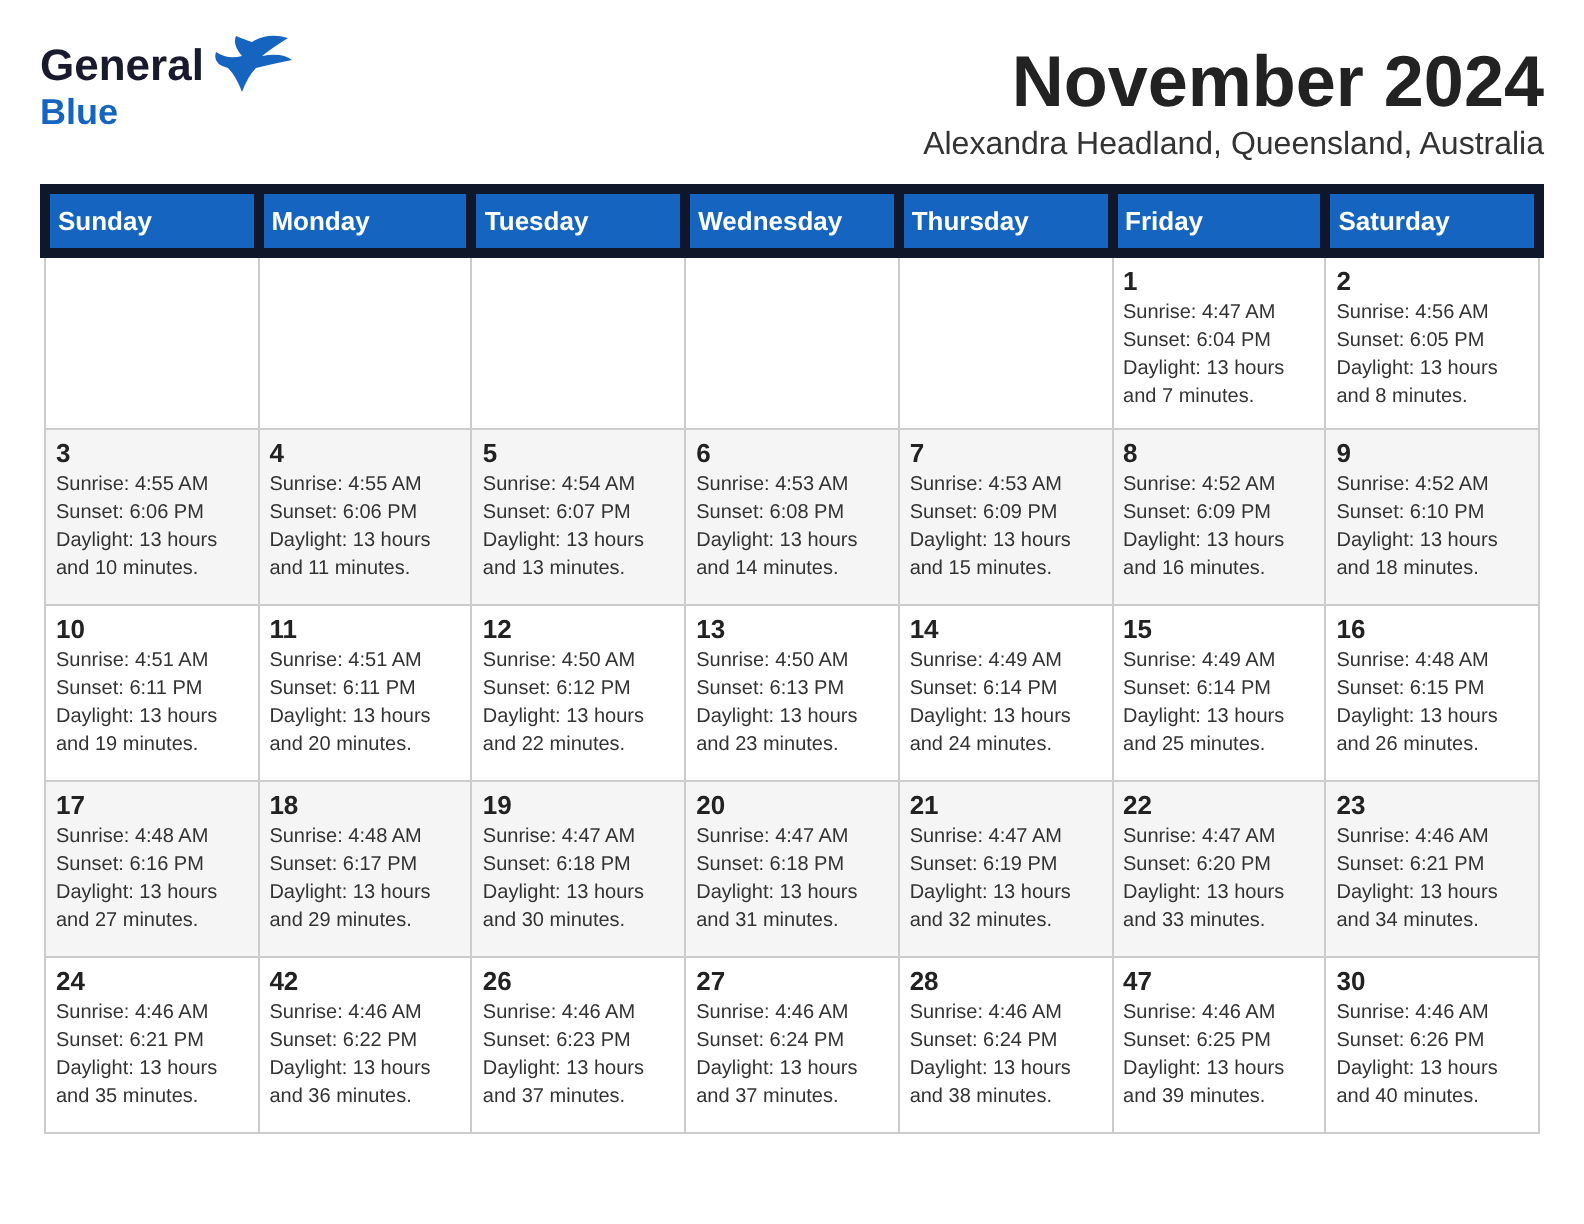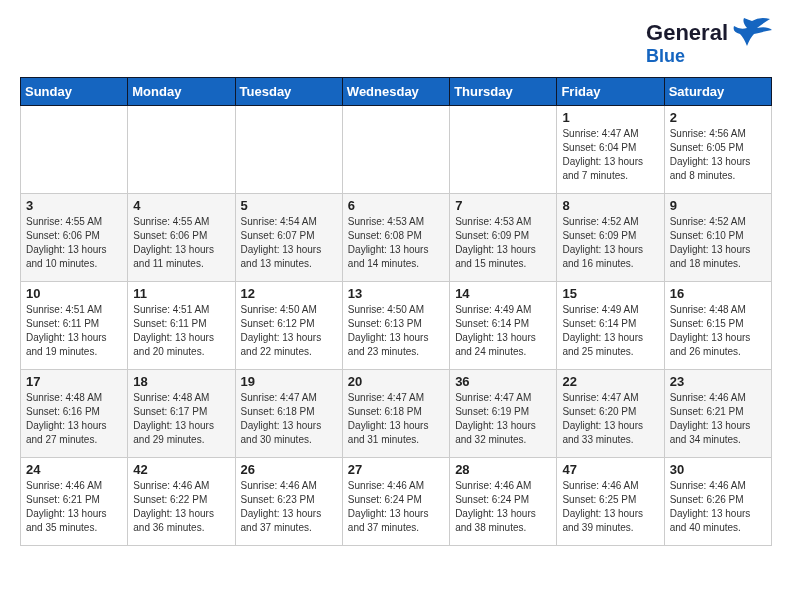--- a/index.html
+++ b/index.html
@@ -6,21 +6,21 @@
     body {
       font-family: Arial, sans-serif;
       background: #fff;
       width: 792px;
       min-height: 612px;
       padding: 20px;
     }
     .header-section {
       display: flex;
       align-items: flex-start;
-      justify-content: flex-end;
+      justify-content: space-between;
       margin-bottom: 10px;
     }
     .logo {
       display: flex;
       flex-direction: column;
       align-items: flex-start;
     }
     .title-section {
       text-align: right;
     }
@@ -39,21 +39,21 @@
       border-collapse: collapse;
       table-layout: fixed;
     }
     .calendar-table th {
       background: #1565c0;
       color: #fff;
       font-size: 13px;
       font-weight: bold;
       padding: 6px 4px;
       text-align: left;
-      border: 1px solid #0f172a;
+      border: 5px solid #0f172a;
     }
     .calendar-table td {
       border: 1px solid #ccc;
       vertical-align: top;
       padding: 4px 5px;
       font-size: 10.5px;
       color: #222;
       background: #fff;
       height: 88px;
     }
@@ -83,20 +83,24 @@
     <div style="display:flex; align-items:center;">
       <div>
         <span style="font-size:22px; font-weight:bold; color:#1a1a2e;">General</span><br>
         <span style="font-size:18px; font-weight:bold; color:#1565c0;">Blue</span>
       </div>
       <svg width="40" height="35" viewBox="0 0 40 35" style="margin-left:4px; margin-top:-20px;">
         <path d="M20,5 Q28,0 38,3 Q30,8 25,12 Q35,10 40,14 Q30,16 22,18 Q18,22 15,30 Q12,22 8,18 Q0,16 2,10 Q8,14 15,12 Q10,6 12,2 Q17,4 20,5Z" fill="#1565c0"></path>
       </svg>
     </div>
   </div>
+  <div class="title-section">
+    <div class="month-title">November 2024</div>
+    <div class="location-title">Alexandra Headland, Queensland, Australia</div>
+  </div>
 </div>
 
 <table class="calendar-table">
   <thead>
     <tr>
     <th>Sunday</th>
         <th>Monday</th>
         <th>Tuesday</th>
         <th>Wednesday</th>
         <th>Thursday</th>
@@ -251,21 +255,21 @@
 and 30 minutes.</div>
         </td>
         <td class="alt-row">
           <span class="day-number">20</span>
           <div class="cell-text" style="white-space: pre-line;">Sunrise: 4:47 AM
 Sunset: 6:18 PM
 Daylight: 13 hours
 and 31 minutes.</div>
         </td>
         <td class="alt-row">
-          <span class="day-number">36</span>
+          <span class="day-number">21</span>
           <div class="cell-text" style="white-space: pre-line;">Sunrise: 4:47 AM
 Sunset: 6:19 PM
 Daylight: 13 hours
 and 32 minutes.</div>
         </td>
         <td class="alt-row">
           <span class="day-number">22</span>
           <div class="cell-text" style="white-space: pre-line;">Sunrise: 4:47 AM
 Sunset: 6:20 PM
 Daylight: 13 hours

